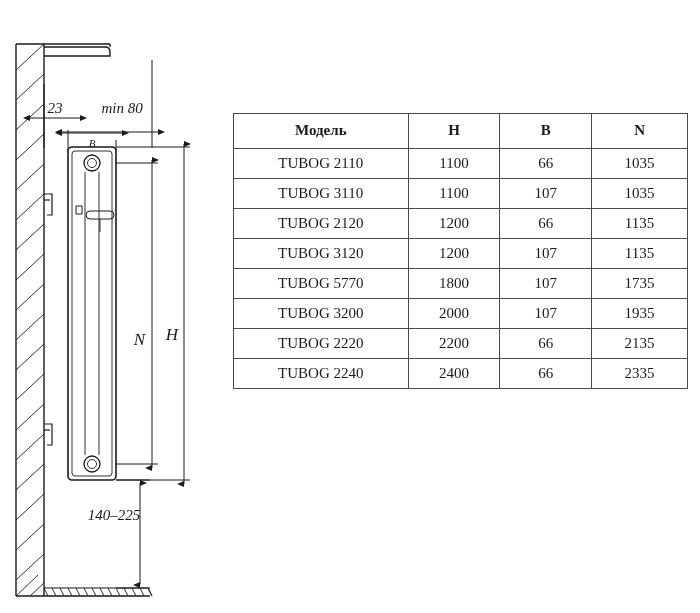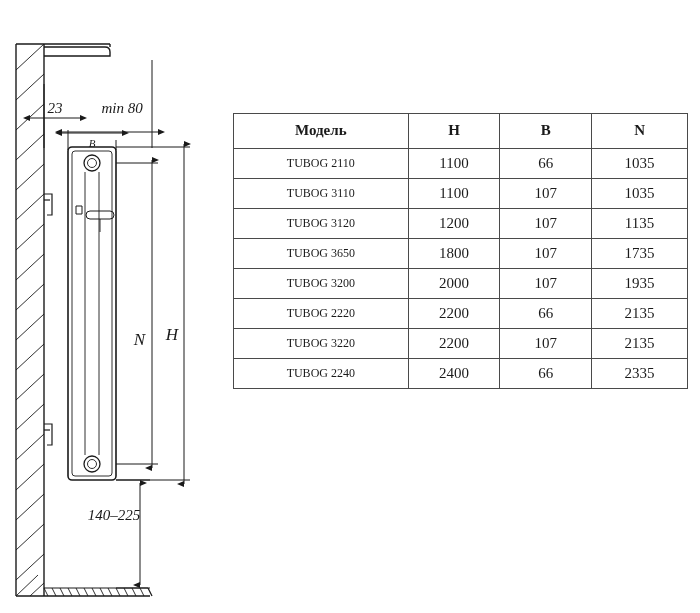--- a/index.html
+++ b/index.html
@@ -73,21 +73,21 @@
   }
   table.spec thead th {
     font-weight: bold;
     font-size: 15px;
     height: 26px;
   }
   table.spec col.c-model { width: 175px; }
   table.spec col.c-h     { width: 92px; }
   table.spec col.c-b     { width: 92px; }
   table.spec col.c-n     { width: 96px; }
-  table.spec td.model { font-size: 12px; }
+  table.spec td.model { font-size: 15px; }
 </style>
 </head>
 <body>
 
 <div id="drawing">
   <svg width="235" height="613" viewBox="0 0 235 613" xmlns="http://www.w3.org/2000/svg">
     <defs>
       <marker id="arrL" markerWidth="8" markerHeight="8" refX="7" refY="3" orient="auto">
         <path d="M7,0 L0,3 L7,6 z" fill="#1a1a1a"></path>
       </marker>
@@ -246,47 +246,47 @@
         <td>66</td>
         <td>1035</td>
       </tr>
       <tr>
         <td class="model">TUBOG 3110</td>
         <td>1100</td>
         <td>107</td>
         <td>1035</td>
       </tr>
       <tr>
+        <td class="model">TUBOG 2120</td>
+        <td>1200</td>
+        <td>66</td>
+        <td>1135</td>
+      </tr>
+      <tr>
         <td class="model">TUBOG 3120</td>
         <td>1200</td>
         <td>107</td>
         <td>1135</td>
       </tr>
       <tr>
-        <td class="model">TUBOG 3650</td>
+        <td class="model">TUBOG 5770</td>
         <td>1800</td>
         <td>107</td>
         <td>1735</td>
       </tr>
       <tr>
         <td class="model">TUBOG 3200</td>
         <td>2000</td>
         <td>107</td>
         <td>1935</td>
       </tr>
       <tr>
         <td class="model">TUBOG 2220</td>
         <td>2200</td>
         <td>66</td>
-        <td>2135</td>
-      </tr>
-      <tr>
-        <td class="model">TUBOG 3220</td>
-        <td>2200</td>
-        <td>107</td>
         <td>2135</td>
       </tr>
       <tr>
         <td class="model">TUBOG 2240</td>
         <td>2400</td>
         <td>66</td>
         <td>2335</td>
       </tr>
     </tbody>
   </table>

